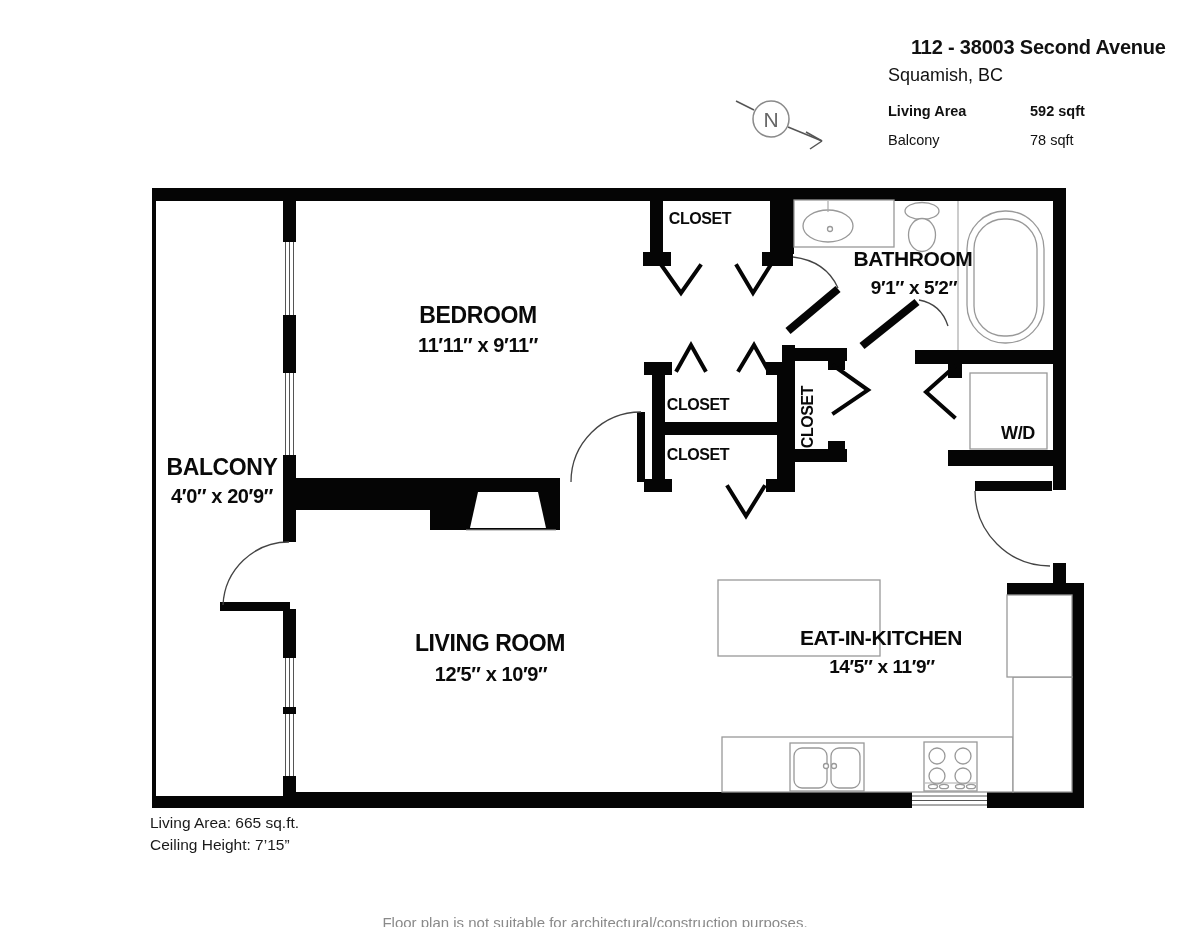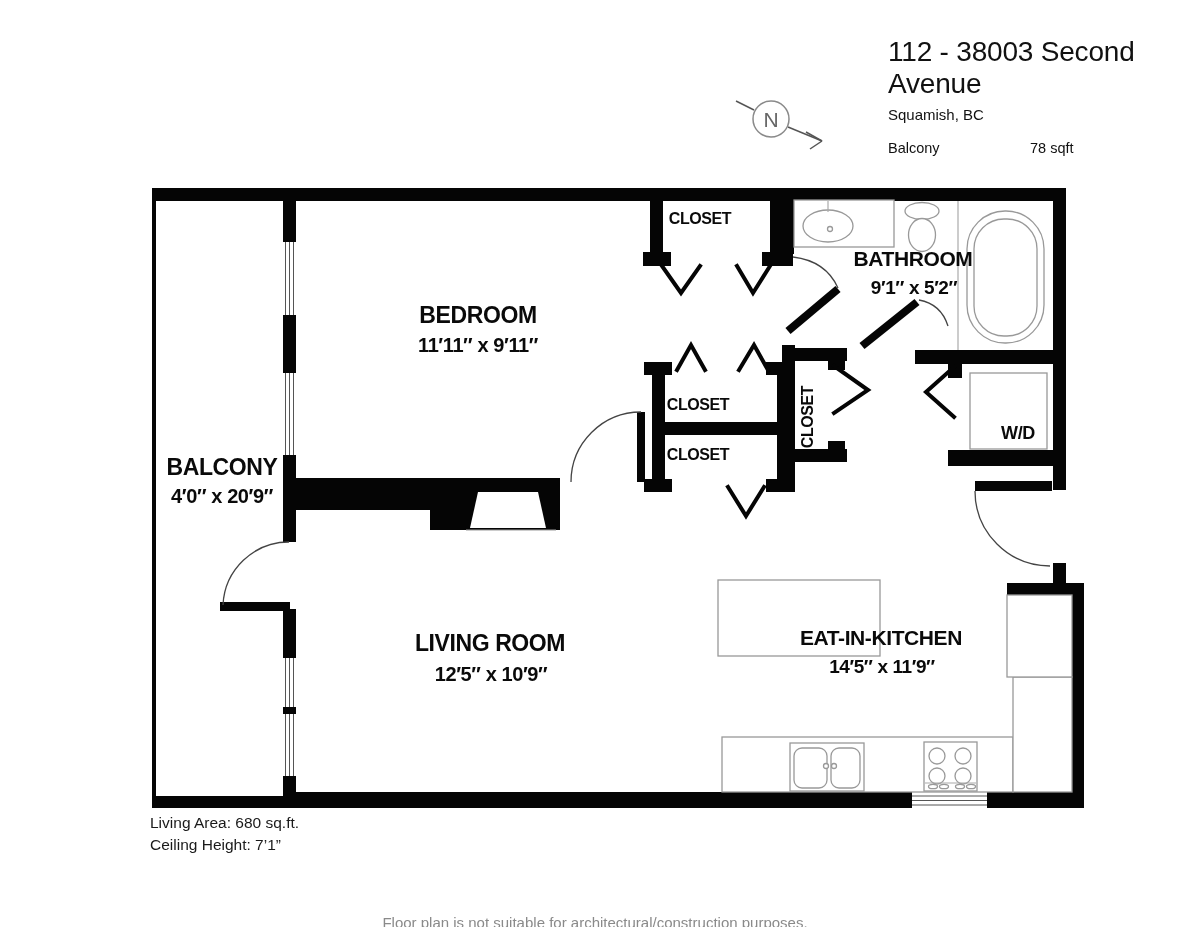--- a/index.html
+++ b/index.html
@@ -1,21 +1,21 @@
 <!DOCTYPE html>
 <html><head>
 <meta charset="utf-8">
 <style>
   html,body{margin:0;padding:0;background:#fff;}
   #page{position:relative;width:1200px;height:927px;background:#ffffff;overflow:hidden;
         font-family:"Liberation Sans",sans-serif;}
   
   .hdr{position:absolute;left:888px;top:36px;width:300px;color:#111;}
-  .hdr-title{font-size:28px;font-weight:normal;letter-spacing:-0.2px;}
-  .hdr-sub{font-size:15px;margin-top:6px;}
+  .hdr-title{font-size:20px;font-weight:bold;letter-spacing:-0.2px;margin-left:23px;}
+  .hdr-sub{font-size:18px;margin-top:6px;}
   .hdr-stats{margin-top:17px;}
   .hdr-row{display:flex;font-size:14.5px;margin-top:13px;}
   .hdr-row .lbl{width:142px;}
   .hdr-row.bold{font-weight:bold;}
   
   .foot-left{position:absolute;left:150px;top:812px;font-size:15.5px;line-height:22px;color:#1a1a1a;}
   .disclaimer{position:absolute;left:0;top:913px;width:1190px;text-align:center;
               font-size:15px;line-height:20px;color:#8a8a8a;}
   
   #plan{position:absolute;left:0;top:0;}
@@ -42,20 +42,24 @@
 </style>
 </head>
 <body>
 
 <div id="page">
 
   <div class="hdr">
     <div class="hdr-title">112 - 38003 Second Avenue</div>
     <div class="hdr-sub">Squamish, BC</div>
     <div class="hdr-stats">
+      <div class="hdr-row bold">
+        <span class="lbl">Living Area</span>
+        <span class="val">592 sqft</span>
+      </div>
       <div class="hdr-row">
         <span class="lbl">Balcony</span>
         <span class="val">78 sqft</span>
       </div>
     </div>
   </div>
 
   <svg id="plan" width="1200" height="927" viewBox="0 0 1200 927">
 
     <g>
@@ -231,20 +235,20 @@
 
       <text class="plan-label sz-s" x="700" y="224" text-anchor="middle">CLOSET</text>
       <text class="plan-label sz-s" x="698" y="410" text-anchor="middle">CLOSET</text>
       <text class="plan-label sz-s" x="698" y="460" text-anchor="middle">CLOSET</text>
       <text class="plan-label sz-s" x="807" y="417" text-anchor="middle" dominant-baseline="central" transform="rotate(-90 807 417)">CLOSET</text>
       <text class="plan-label sz-wd" x="1018" y="439" text-anchor="middle">W/D</text>
     </g>
   </svg>
 
   <div class="foot-left">
-    <div>Living Area: 680 sq.ft.</div>
-    <div>Ceiling Height: 7’1”</div>
+    <div>Living Area: 665 sq.ft.</div>
+    <div>Ceiling Height: 7’15”</div>
   </div>
   <div class="disclaimer">
     <div>Floor plan is not suitable for architectural/construction purposes.</div>
   </div>
 
 </div>
 
 </body></html>

